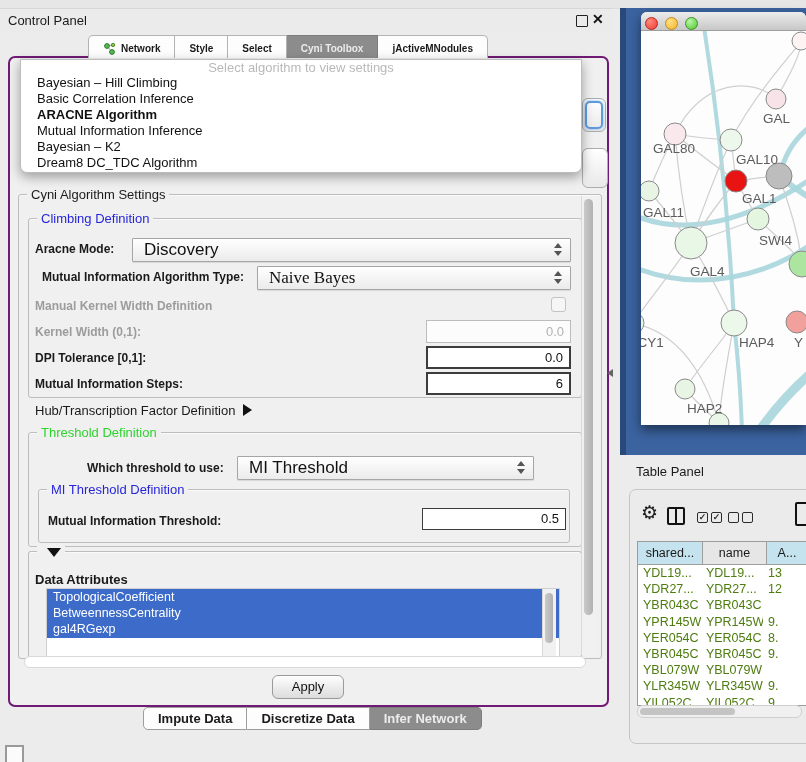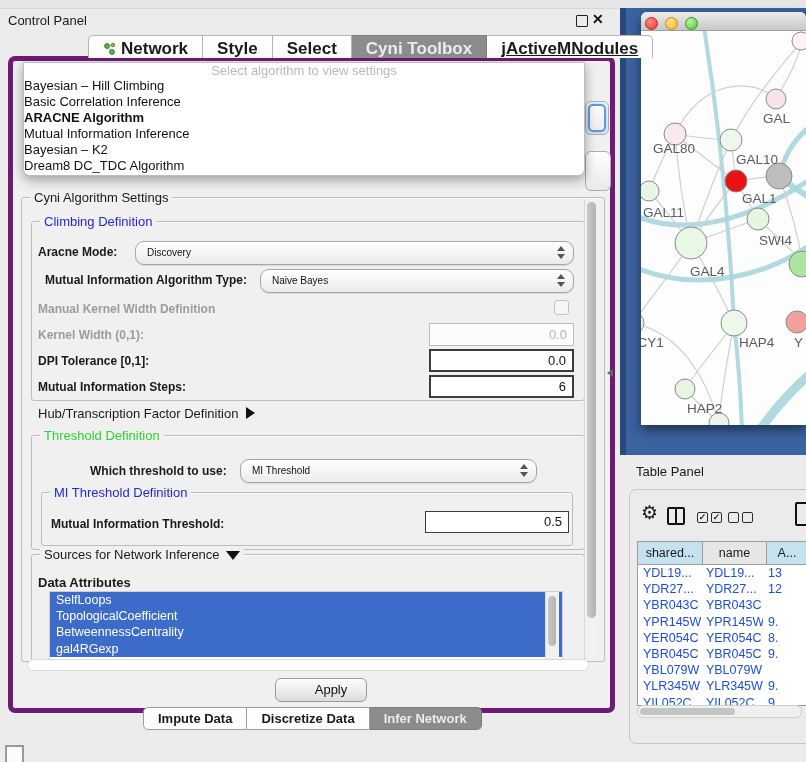--- a/index.html
+++ b/index.html
@@ -7,63 +7,63 @@
        font-family:"Liberation Sans",sans-serif;-webkit-font-smoothing:antialiased;}
   
   .cp-header{position:absolute;left:0;top:8px;width:612px;height:24px;background:#ebebeb;
              border-top:1px solid #d6d6d6;}
   .cp-title{position:absolute;left:8px;top:4px;font-size:13px;color:#1a1a1a;}
   .float-ic{position:absolute;left:576px;top:6px;width:10px;height:10px;border:1.6px solid #222;border-radius:1px;}
   .close-ic{position:absolute;left:592px;top:2px;font-size:14px;font-weight:bold;color:#111;}
   .topstrip{position:absolute;left:0;top:0;width:806px;height:8px;background:#e6e6e6;border-bottom:1px solid #dcdcdc;}
   
   .tabrow{position:absolute;left:88px;top:35px;height:22px;display:flex;z-index:3;}
-  .tab{background:#fdfdfd;border:1px solid #b3b3b3;border-bottom:none;font-size:17px;font-weight:bold;
+  .tab{background:#fdfdfd;border:1px solid #b3b3b3;border-bottom:none;font-size:10px;font-weight:bold;
        color:#1a1a1a;padding:3px 14px 0 14px;height:19px;border-left:none;display:flex;align-items:center;gap:5px;}
   .tab:first-child{border-left:1px solid #b3b3b3;border-top-left-radius:5px;}
-  .tab:last-child{border-top-right-radius:5px;text-decoration:underline;}
+  .tab:last-child{border-top-right-radius:5px;}
   .tab.sel{background:#8c8c8c;color:#ececec;border-color:#7d7d7d;}
   
   .main-panel{position:absolute;left:8px;top:56px;width:597px;height:647px;background:#f0f0f0;
-              border:5px solid #701a75;border-radius:7px;}
+              border:2px solid #701a75;border-radius:7px;}
   
   .popup{position:absolute;left:10px;top:1px;width:560px;height:112px;background:#ffffff;
          border:1px solid #bdbdbd;border-radius:0 0 7px 7px;box-shadow:0 4px 12px rgba(0,0,0,.35);z-index:9;}
   .popup-ph{font-size:13px;color:#b9b9b9;text-align:center;line-height:15px;}
-  .popup-item{font-size:13px;color:#111;line-height:16.1px;padding-left:0;white-space:nowrap;}
+  .popup-item{font-size:13px;color:#111;line-height:16.1px;padding-left:16px;white-space:nowrap;}
   .popup-item.bold{font-weight:bold;}
   .frag{position:absolute;background:linear-gradient(#ffffff,#e9e9e9);border:1px solid #adadad;border-radius:6px;}
   .frag .blue{position:absolute;left:2px;top:2px;right:2px;bottom:2px;border:2px solid #5f9bdc;border-radius:5px;
               box-shadow:0 0 3px #7fb4ea;}
   
   .group{position:absolute;border:1px solid #bdbdbd;border-radius:3px;box-shadow:inset 0 1px 0 #fafafa;}
   .gtitle{position:absolute;top:-8px;left:8px;background:#f0f0f0;padding:0 4px;font-size:13px;color:#1a1a1a;white-space:nowrap;}
   .gtitle.blue{color:#2626d8;}
   .gtitle.green{color:#2fd32f;}
   .lbl{position:absolute;font-size:12px;font-weight:bold;color:#1a1a1a;white-space:nowrap;}
   .lbl.dis{color:#9c9c9c;}
-  .combo{position:absolute;background:linear-gradient(#ffffff,#ebebeb);border:1px solid #a6a6a6;border-radius:9px;
-         font-size:10px;color:#111;box-shadow:0 1px 1px rgba(0,0,0,.10);}
+  .combo{position:absolute;background:linear-gradient(#ffffff,#ebebeb);border:1px solid #a6a6a6;border-radius:1px;
+         font-size:17px;color:#111;box-shadow:0 1px 1px rgba(0,0,0,.10);}
   .combo .cv{position:absolute;left:11px;top:0;line-height:22px;}
   .spin{position:absolute;right:8px;top:4px;width:8px;}
   .spin .u{width:0;height:0;border-left:4px solid transparent;border-right:4px solid transparent;border-bottom:5px solid #555;margin-bottom:3px;}
   .spin .d{width:0;height:0;border-left:4px solid transparent;border-right:4px solid transparent;border-top:5px solid #555;}
   .nfield{position:absolute;background:#fff;border:2px solid #3c3c3c;font-size:13px;color:#111;
           text-align:right;padding:0 6px;line-height:19px;}
   .nfield.dis{border:1px solid #bcbcbc;color:#b2b2b2;background:#fcfcfc;line-height:21px;}
   .chk{position:absolute;width:13px;height:13px;border:1px solid #c3c3c3;border-radius:3px;background:#f6f6f6;}
   .tri-r{display:inline-block;width:0;height:0;border-top:6px solid transparent;border-bottom:6px solid transparent;border-left:9px solid #111;margin-left:8px;vertical-align:-1px;}
   .tri-d{display:inline-block;width:0;height:0;border-left:7px solid transparent;border-right:7px solid transparent;border-top:9px solid #111;margin-left:6px;vertical-align:-1px;}
   .attrlist{position:absolute;background:#ffffff;border:1px solid #cfcfcf;overflow:hidden;}
   .attr-item{background:#3c6bc9;color:#ffffff;font-size:12.5px;line-height:16.2px;padding-left:6px;}
   .sb-v{position:absolute;background:#f1f1f1;border-left:1px solid #dadada;}
   .sb-thumb{position:absolute;background:linear-gradient(90deg,#c9c9c9,#b2b2b2);border-radius:5px;}
   .sb-h{position:absolute;background:#ffffff;border:1px solid #d9d9d9;border-radius:6px;}
   .btn{position:absolute;background:linear-gradient(#fefefe,#dcdcdc);border:1px solid #9a9a9a;border-radius:6px;
-       font-size:13px;color:#111;text-align:center;line-height:21px;padding-left:20px;}
+       font-size:13px;color:#111;text-align:center;line-height:21px;}
   
   .btabrow{position:absolute;left:143px;top:707px;height:23px;display:flex;z-index:2;}
   .btab{background:#fdfdfd;border:1px solid #9d9d9d;border-left:none;font-size:13px;font-weight:bold;color:#1a1a1a;
         padding:0 14px;line-height:22px;}
   .btab:first-child{border-left:1px solid #9d9d9d;border-radius:5px 0 0 5px;}
   .btab:last-child{border-radius:0 5px 5px 0;}
   .btab.sel{background:#8c8c8c;color:#ececec;border-color:#7d7d7d;}
   
   .divider-arrow{position:absolute;left:607px;top:369px;width:0;height:0;
                  border-top:4px solid transparent;border-bottom:4px solid transparent;border-right:6px solid #666;}
@@ -87,21 +87,21 @@
   .colsic::after{content:"";position:absolute;left:5.5px;top:0;width:2.4px;height:100%;background:#111;}
   .pair{position:absolute;top:22px;display:flex;gap:3px;}
   .pbox{width:9px;height:9px;border:1.6px solid #2b2b2b;border-radius:2px;font-size:9px;line-height:9px;color:#2b2b2b;text-align:center;font-weight:bold;}
   .docic{position:absolute;left:165px;top:12px;width:18px;height:20px;border:2.4px solid #111;border-radius:2px;background:#ebebeb;}
   .ttable{position:absolute;left:7px;top:51px;width:170px;height:163px;background:#fff;border:1px solid #9b9b9b;overflow:hidden;}
   .trow{display:flex;height:16.2px;}
   .thead{display:flex;height:22px;border-bottom:1px solid #9e9e9e;}
   .thcell{font-size:12.5px;color:#1a1a1a;text-align:center;line-height:22px;border-right:1px solid #9e9e9e;overflow:hidden;white-space:nowrap;}
   .thcell.hl{background:#c5e3ee;}
   .thcell.plain{background:#e6e6e6;}
-  .tcell{font-size:12.5px;color:#1d4ed8;line-height:16.2px;padding-left:5px;overflow:hidden;white-space:nowrap;}
+  .tcell{font-size:12.5px;color:#4d7c0f;line-height:16.2px;padding-left:5px;overflow:hidden;white-space:nowrap;}
   .c1{width:73px;} .c2{width:72px;} .c3{width:40px;flex:none;}
   .tp-hscroll{position:absolute;left:7px;top:215px;width:163px;height:11px;background:#f0f0f0;border:1px solid #cfcfcf;border-radius:6px;}
   .tp-hthumb{position:absolute;left:2px;top:1.5px;width:95px;height:7px;background:#c4c4c4;border-radius:4px;}
   .mini-ic{position:absolute;left:5px;top:745px;width:15px;height:20px;border:2px solid #9a9a9a;background:#fbfbfb;}
 </style>
 </head>
 <body>
 
 <div class="topstrip"></div>
 
@@ -164,21 +164,21 @@
   </div>
   <div class="lbl" style="left:25px;top:184px;">Aracne Mode:</div>
   <div class="combo" style="left:122px;top:180px;width:437px;height:22px;">
     <span class="cv">Discovery</span>
     <span class="spin">
         <span class="u" style="display:block;"></span>
         <span class="d" style="display:block;"></span>
       </span>
   </div>
   <div class="lbl" style="left:25px;top:212px;margin-left:7px;">Mutual Information Algorithm Type:</div>
-  <div class="combo" style="left:247px;top:208px;width:312px;height:22px;">
+  <div class="combo" style="left:247px;top:208px;width:312px;height:22px;font-family:Liberation Serif, serif;">
     <span class="cv">Naive Bayes</span>
     <span class="spin">
         <span class="u" style="display:block;"></span>
         <span class="d" style="display:block;"></span>
       </span>
   </div>
   <div class="lbl dis" style="left:25px;top:241px;">Manual Kernel Width Definition</div>
   <div class="chk" style="left:541px;top:239px;"></div>
   <div class="lbl dis" style="left:25px;top:267px;">Kernel Width (0,1):</div>
   <div class="nfield dis" style="left:416px;top:262px;width:131px;height:21px;">0.0</div>
@@ -202,25 +202,24 @@
         <span class="d" style="display:block;"></span>
       </span>
   </div>
   <div class="group" style="left:28px;top:431px;width:530px;height:52px;">
     <span class="gtitle blue">MI Threshold Definition</span>
   </div>
   <div class="lbl" style="left:38px;top:456px;">Mutual Information Threshold:</div>
   <div class="nfield" style="left:412px;top:450px;width:130px;height:20px;border-width:1.5px;">0.5</div>
 
   <div class="group" style="left:18px;top:493px;width:552px;height:106px;border-bottom:none;">
-    <span class="gtitle"><span>Sources for Network Inference</span><span class="tri-d"></span></span>
+    <span class="gtitle"><span class="tri-d"></span></span>
   </div>
   <div class="lbl" style="left:25px;top:514px;font-size:13px;">Data Attributes</div>
   <div class="attrlist" style="left:36px;top:530px;width:512px;height:69px;">
-      <div class="attr-item">SelfLoops</div>
       <div class="attr-item">TopologicalCoefficient</div>
       <div class="attr-item">BetweennessCentrality</div>
       <div class="attr-item">gal4RGexp</div>
     </div>
   <div class="sb-v" style="left:532px;top:531px;width:13px;height:67px;">
     <div class="sb-thumb" style="left:2px;top:4px;width:8px;height:50px;"></div>
   </div>
 
   <div class="sb-v" style="left:571px;top:138px;width:13px;height:459px;">
     <div class="sb-thumb" style="left:2px;top:3px;width:9px;height:416px;"></div>

